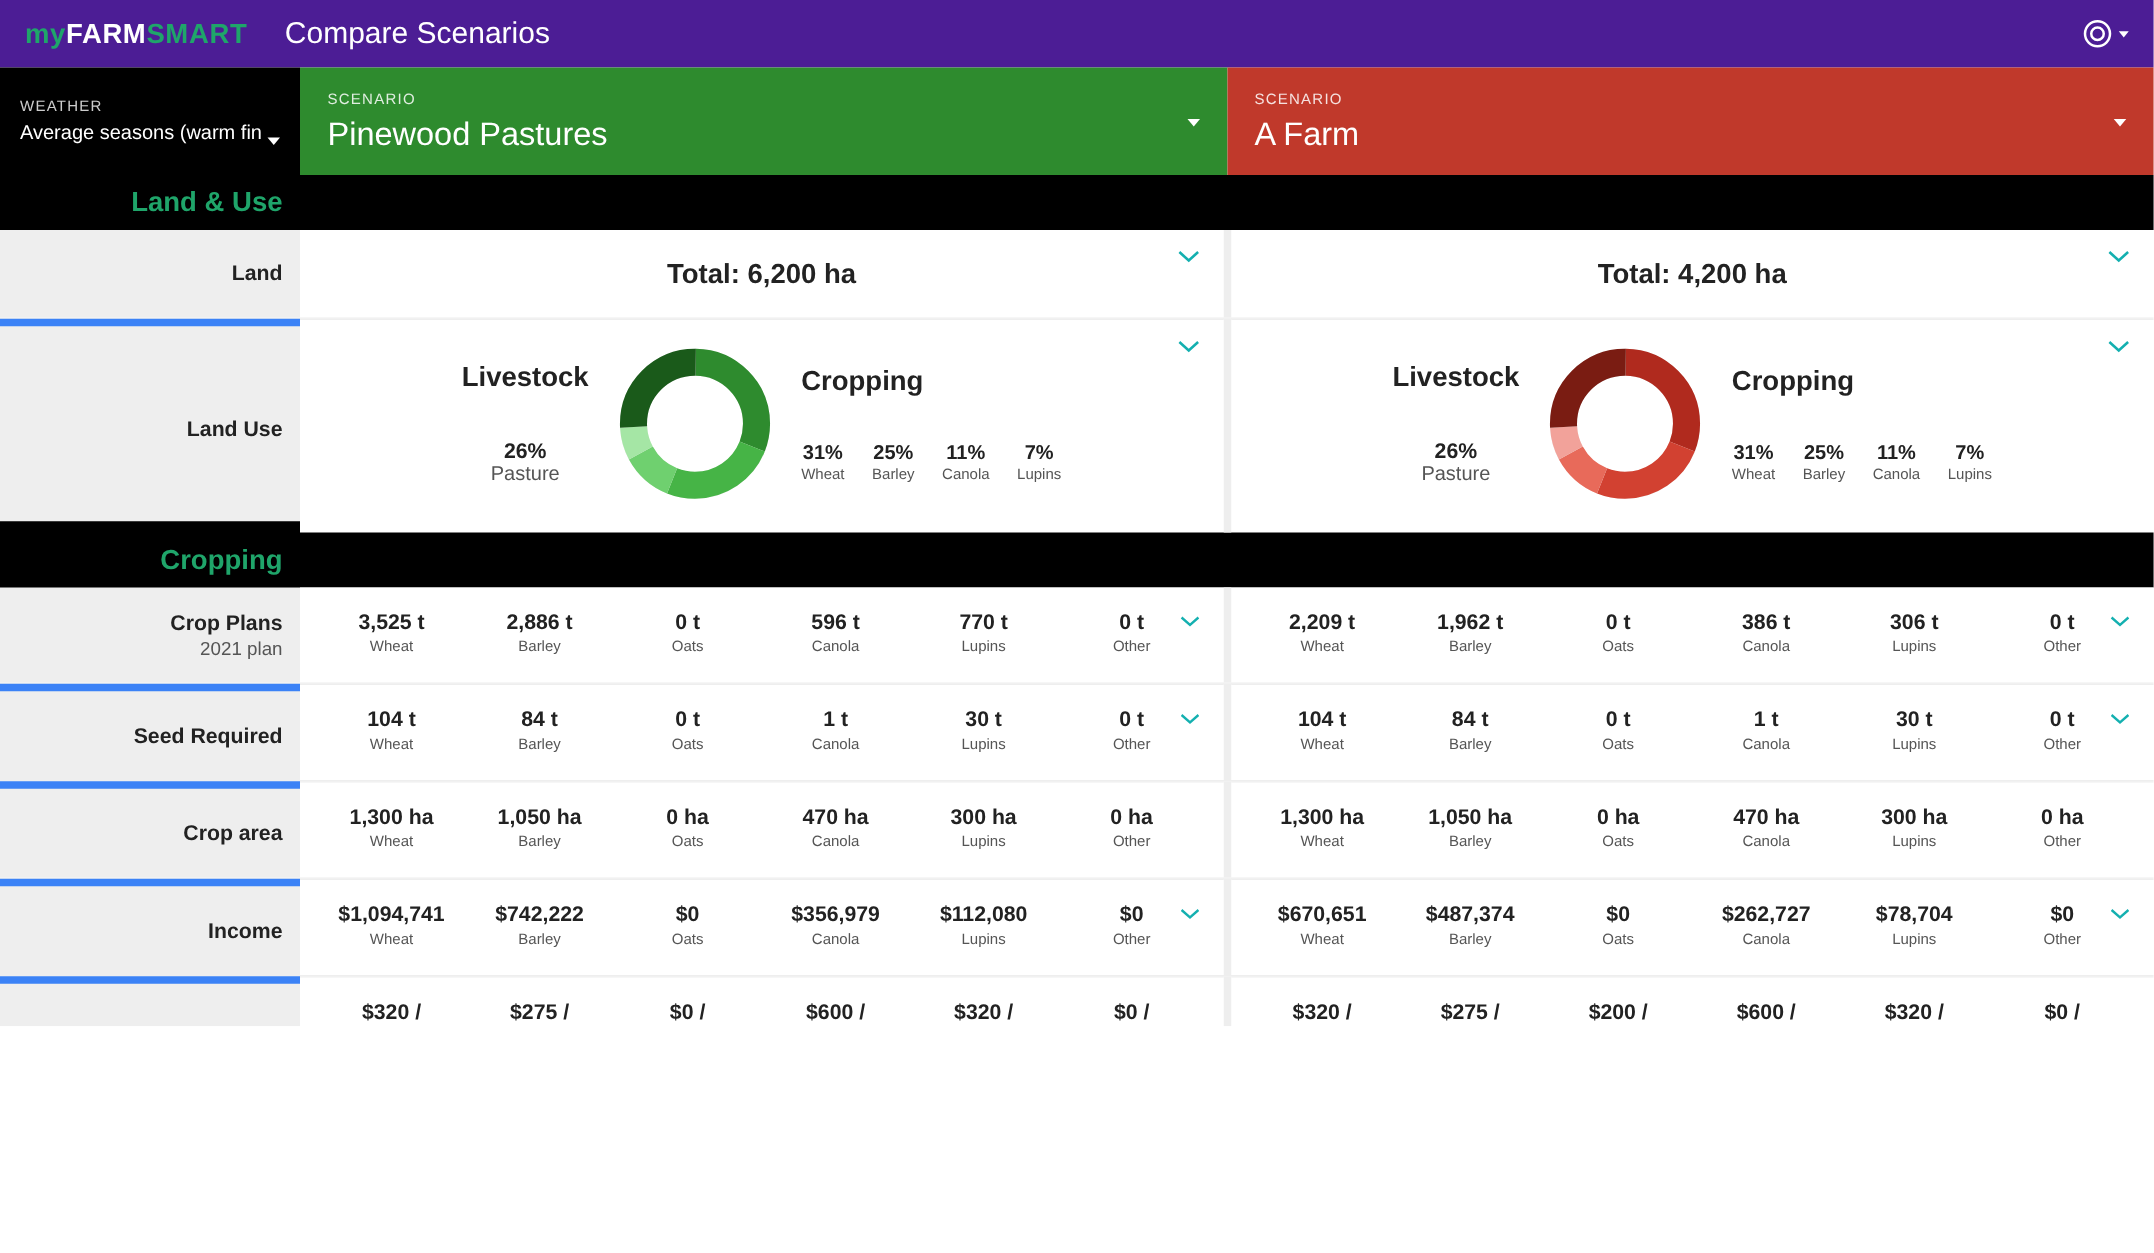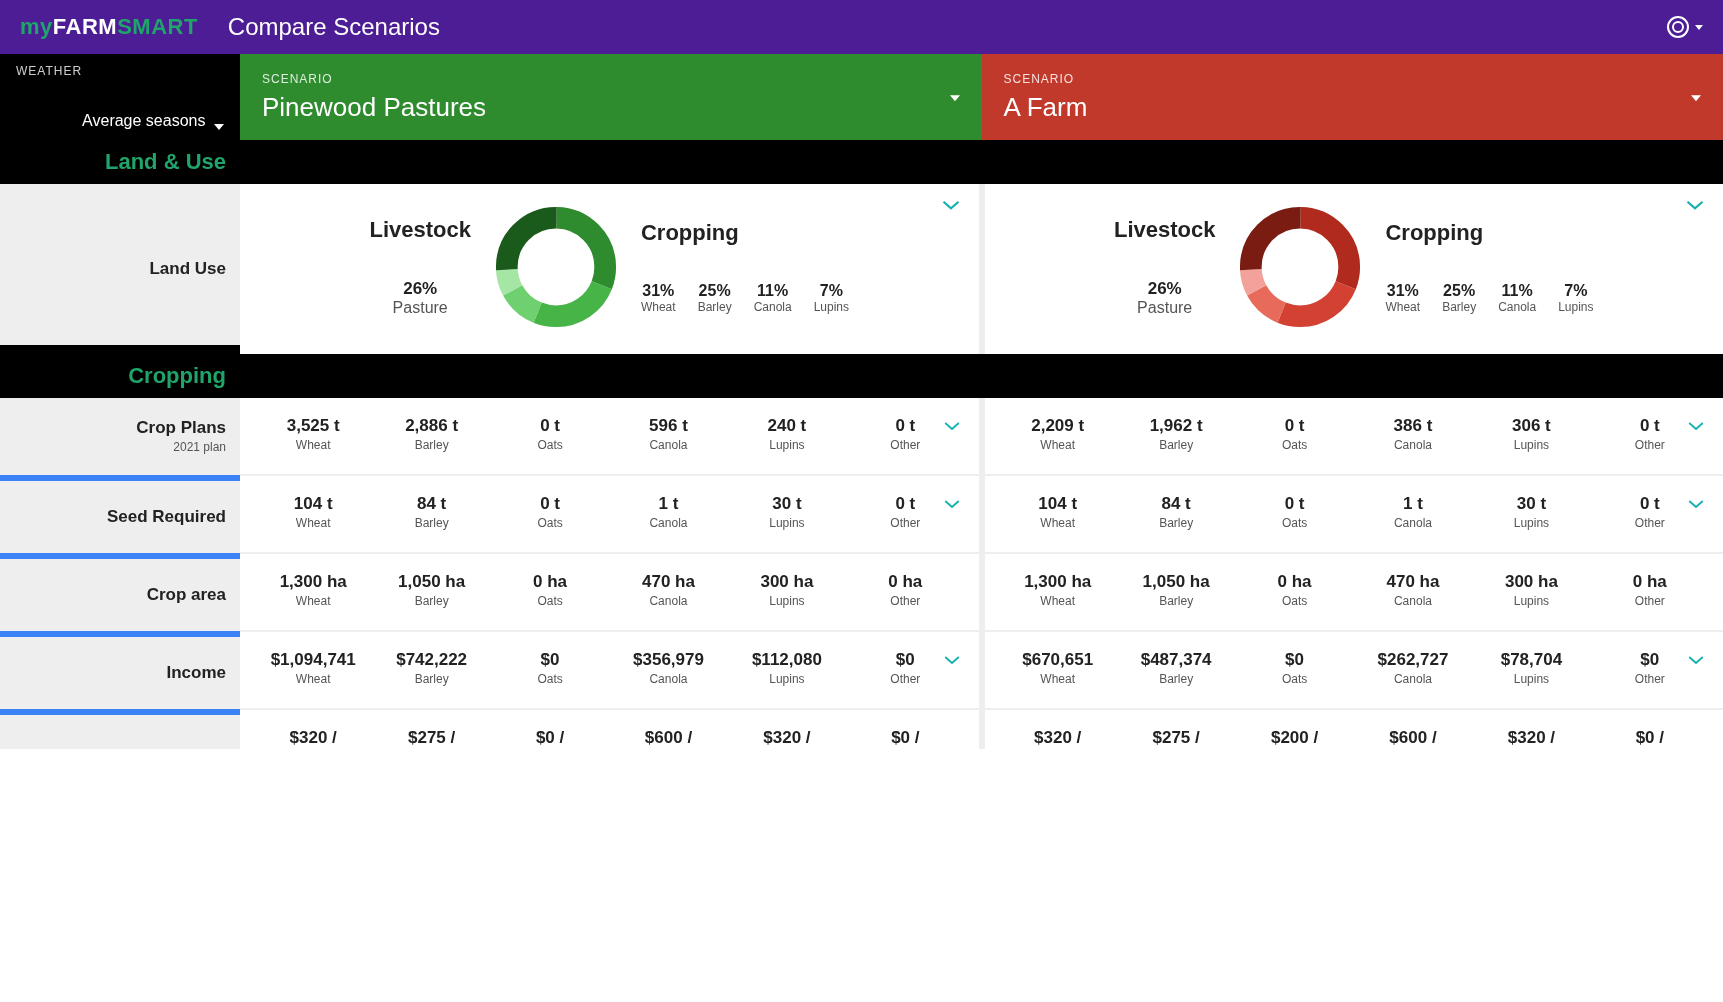--- a/index.html
+++ b/index.html
@@ -12,41 +12,41 @@
   .brand .farm { color:#fff; }
   .brand .smart { color:#1fa56a; }
   .page-title { margin-left:30px; font-size:24px; font-weight:400; }
   .topbar .spacer { flex:1; }
   .user-icon { width:22px; height:22px; border:2px solid #fff; border-radius:50%; display:flex; align-items:center; justify-content:center; }
   .user-icon::after { content:""; width:8px; height:8px; border:2px solid #fff; border-radius:50%; display:block; }
   .caret-down { width:0; height:0; border-left:4px solid transparent; border-right:4px solid transparent; border-top:5px solid #fff; margin-left:6px; }
 
   
   .selectors { display:flex; height:86px; }
-  .sel-weather { width:240px; background:#000; color:#fff; padding:10px 16px; display:flex; flex-direction:row; justify-content:center; }
+  .sel-weather { width:240px; background:#000; color:#fff; padding:10px 16px; display:flex; flex-direction:column; justify-content:center; }
   .sel-label { font-size:12px; letter-spacing:1px; color:rgba(255,255,255,0.8); text-transform:uppercase; margin-bottom:6px; }
   .sel-value-row { display:flex; align-items:flex-end; justify-content:space-between; font-size:16px; white-space:nowrap; overflow:hidden; }
   .sel-scenario { flex:1; padding:12px 22px; display:flex; flex-direction:column; justify-content:center; color:#fff; position:relative; }
   .sel-scenario.green { background:#2e8b2e; }
   .sel-scenario.red   { background:#c0392b; }
   .sel-scenario .sel-label { color:rgba(255,255,255,0.85); }
   .sel-scenario .name { font-size:26px; font-weight:500; }
   .sel-scenario .chev { position:absolute; right:22px; top:50%; transform:translateY(-30%); }
   .chev { width:0; height:0; border-left:5px solid transparent; border-right:5px solid transparent; border-top:6px solid #fff; }
 
   
   .section-bar { background:#000; height:44px; display:flex; align-items:center; }
   .section-bar .label-col { width:240px; text-align:right; padding-right:14px; color:#1fa56a; font-weight:700; font-size:22px; }
   .section-bar .col { flex:1; }
 
   
   .cmp-row { display:flex; border-bottom:1px solid #eee; }
   .cmp-row:last-child { border-bottom:none; }
   .label-col { width:240px; background:#eee; text-align:right; padding:18px 14px; font-weight:700; font-size:17px; color:#222; display:flex; flex-direction:column; justify-content:center; align-items:flex-end; }
-  .label-col .sub { font-weight:400; font-size:12px; color:#555; margin-top:2px; }
+  .label-col .sub { font-weight:400; font-size:15px; color:#555; margin-top:2px; }
   .side { flex:1; padding:18px 18px 22px 18px; position:relative; }
   .panel-divider { width:6px; background:#eee; }
   .section .panel-divider { background:#eee; }
   
   .expand-icon { position:absolute; right:18px; top:14px; cursor:pointer; }
   .expand-icon svg { width:20px; height:14px; }
   .teal-chevron { stroke:#14b0b0; stroke-width:2.5; fill:none; }
 
   
   .land-total { text-align:center; font-size:22px; font-weight:700; padding-top:4px; }
@@ -117,20 +117,42 @@
 
 <div class="section-bar">
   <div class="label-col" style="background:#000;">Land &amp; Use</div>
   <div class="col"></div>
   <div style="width:6px;"></div>
   <div class="col"></div>
 </div>
 
 <div class="section">
 
+  <div class="cmp-row">
+    <div class="label-col">
+      <span>Land</span>
+    </div>
+    <div class="side">
+      <div class="land-total">Total: 6,200 ha</div>
+      <div class="expand-icon">
+        <svg viewBox="0 0 24 14">
+            <polyline class="teal-chevron" points="3,3 12,11 21,3"></polyline>
+          </svg>
+      </div>
+    </div>
+    <div class="panel-divider"></div>
+    <div class="side">
+      <div class="land-total">Total: 4,200 ha</div>
+      <div class="expand-icon">
+        <svg viewBox="0 0 24 14">
+            <polyline class="teal-chevron" points="3,3 12,11 21,3"></polyline>
+          </svg>
+      </div>
+    </div>
+  </div>
 
   <div class="cmp-row">
     <div class="label-col">
       <span>Land Use</span>
     </div>
     <div class="side">
       <div class="expand-icon">
         <svg viewBox="0 0 24 14">
             <polyline class="teal-chevron" points="3,3 12,11 21,3"></polyline>
           </svg>
@@ -245,21 +267,21 @@
           </div>
           <div class="ccell">
             <div class="v">0 t</div>
             <div class="l">Oats</div>
           </div>
           <div class="ccell">
             <div class="v">596 t</div>
             <div class="l">Canola</div>
           </div>
           <div class="ccell">
-            <div class="v">240 t</div>
+            <div class="v">770 t</div>
             <div class="l">Lupins</div>
           </div>
           <div class="ccell last">
             <div class="v">0 t</div>
             <div class="l">Other</div>
             <span class="inline-chev"><svg viewBox="0 0 24 14" width="18" height="12">
                 <polyline class="teal-chevron" points="3,3 12,11 21,3" style="stroke:#14b0b0;stroke-width:2.5;fill:none"></polyline>
               </svg></span>
           </div>
         </div>

